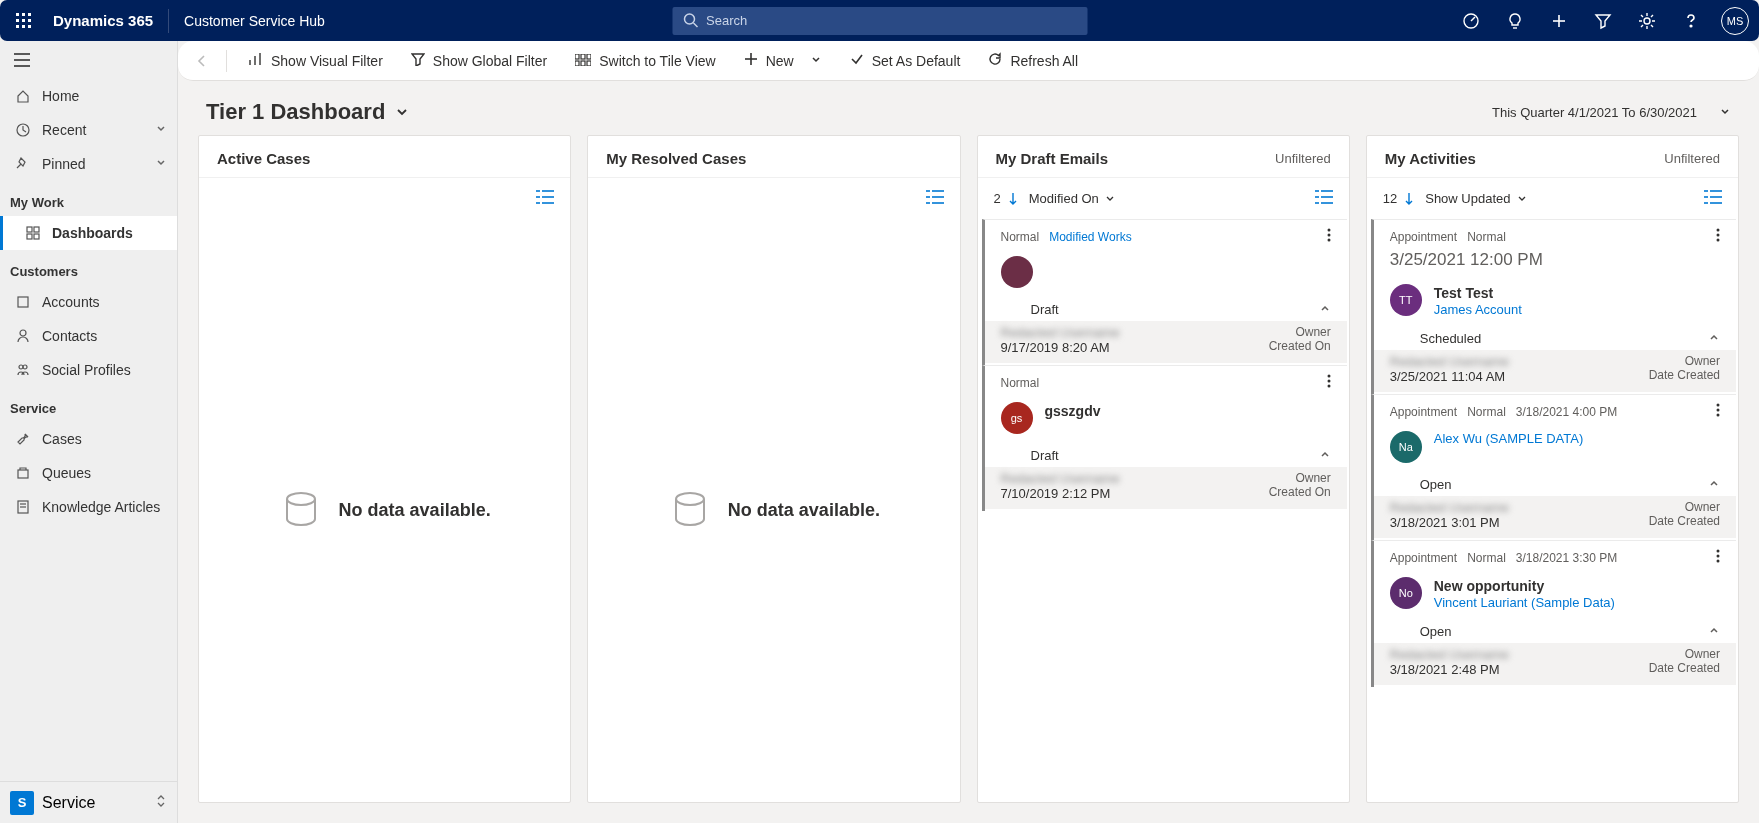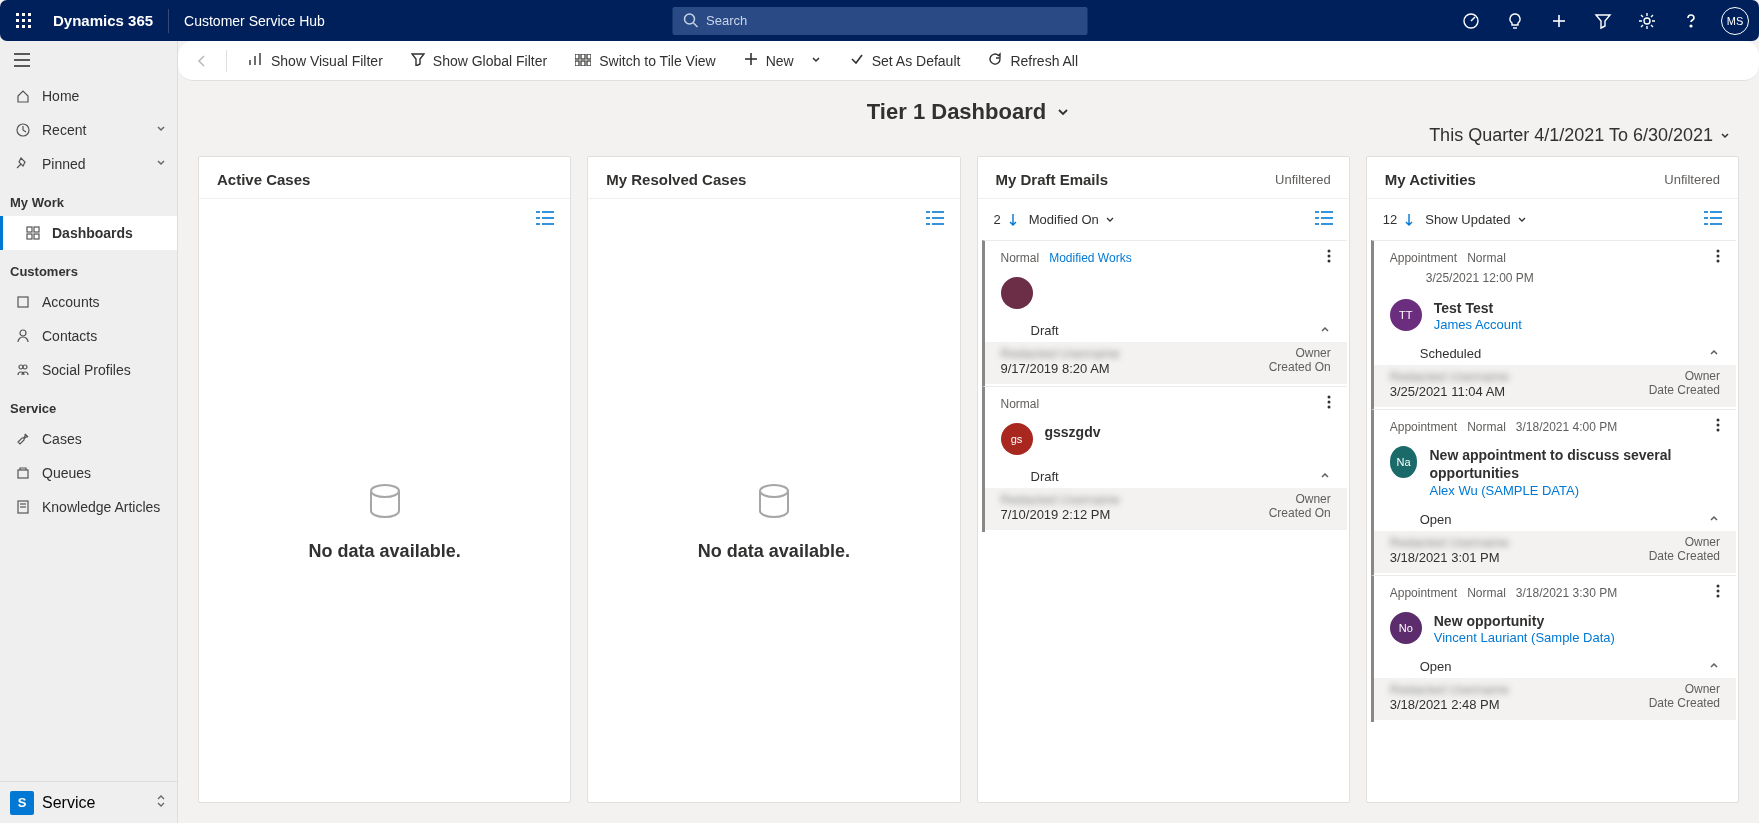--- a/index.html
+++ b/index.html
@@ -36,46 +36,46 @@
   .ic { width:18px; display:inline-flex; justify-content:center; color:#555;}
 
   
   .main { flex:1; display:flex; flex-direction:column; background:#f3f2f1; overflow:hidden;}
   .cmdbar { height:40px; background:#fff; border-bottom:1px solid #e1dfdd; display:flex; align-items:center; padding-left:8px; gap:4px;border-radius:15px;}
   .cmdbar .back { width:32px; display:flex; justify-content:center; color:#bbb;}
   .cmdbar .sep { width:1px; height:22px; background:#e1dfdd; margin:0 4px;}
   .cmdbar .cmd { display:flex; align-items:center; gap:8px; padding:0 12px; height:40px; font-size:14px; color:#323130; cursor:pointer;}
   .cmdbar .cmd .chev { color:#555; margin-left:2px;}
 
-  .pagehdr { display:flex; align-items:center; padding:18px 28px 10px 28px;flex-direction:column;}
+  .pagehdr { display:flex; align-items:center; padding:18px 28px 10px 28px;}
   .pagehdr h1 { font-size:22px; font-weight:600; color:#323130; display:flex; align-items:center; gap:10px;}
-  .pagehdr .range { margin-left:auto; font-size:18px; color:#323130; display:flex; align-items:center; gap:6px;}
+  .pagehdr .range { margin-left:auto; font-size:13px; color:#323130; display:flex; align-items:center; gap:22px;}
 
   .tiles { display:flex; gap:16px; padding:0 20px 20px 20px; flex:1; overflow:hidden;}
   .tile { background:#fff; border:1px solid #e1dfdd; border-radius:2px; flex:1; display:flex; flex-direction:column; min-width:0;}
   .tile.narrow { flex:1; }
   .tile-hdr { padding:14px 18px 10px 18px; display:flex; align-items:center; font-size:15px; font-weight:600; color:#323130;}
   .tile-hdr .filt { margin-left:auto; font-weight:400; font-size:13px; color:#605e5c;}
   .tile-toolbar { border-top:1px solid #f0f0f0; height:42px; display:flex; align-items:center; padding:0 16px; font-size:13px; color:#323130; gap:10px;}
   .tile-toolbar .sort { display:flex; align-items:center; gap:6px; cursor:pointer;}
   .tile-toolbar .listicon { margin-left:auto; cursor:pointer; color:#0078d4;}
-  .nodata { flex:1; display:flex; flex-direction:column; align-items:center; justify-content:center; color:#323130; gap:16px;}
+  .nodata { flex:1; display:flex; align-items:center; justify-content:center; color:#323130; gap:16px;}
   .nodata .ico { width:44px; height:44px;}
   .nodata .txt { font-size:18px; font-weight:600;}
 
   .cardlist { flex:1; overflow-y:auto; overflow-x:hidden; padding-right:2px;}
   .cardlist::-webkit-scrollbar { width:12px;}
   .cardlist::-webkit-scrollbar-thumb { background:#c8c6c4; border-radius:6px;}
   .cardlist::-webkit-scrollbar-track { background:#f3f2f1;}
 
   .card { border-top:1px solid #ebebeb; border-left:3px solid #888; margin-left:4px; padding-bottom:2px;}
   .card .topline { display:flex; align-items:center; padding:8px 16px 4px 16px; font-size:12px; color:#605e5c; gap:10px;}
   .card .topline .lnk { color:#0078d4; cursor:pointer;}
   .card .topline .more { margin-left:auto; cursor:pointer; font-size:16px; color:#323130;}
-  .card .datesmall { padding:0 16px 8px 16px; font-size:12px; color:#605e5c;margin-left:36px;}
+  .card .datesmall { padding:0 16px 8px 16px; font-size:17px; color:#605e5c;}
   .card .body { display:flex; gap:12px; padding:6px 16px;}
   .card .avatar { width:32px; height:32px; border-radius:50%; display:flex; align-items:center; justify-content:center; font-size:11px; color:#fff;}
   .card .title { font-size:14px; color:#323130; font-weight:600; line-height:1.3;}
   .card .sub { font-size:13px; color:#0078d4; cursor:pointer;}
   .card .statusline { display:flex; align-items:center; padding:8px 16px 4px 46px; font-size:13px; color:#323130;}
   .card .statusline .caret { margin-left:auto; cursor:pointer;}
   .card .foot { background:#f3f2f1; padding:4px 16px 8px 16px; display:flex; font-size:13px;}
   .card .foot .left { color:#323130;}
   .card .foot .right { margin-left:auto; text-align:right; font-size:12px; color:#605e5c;}
   .card .blur { filter: blur(3px); color:#888; user-select:none;}
@@ -561,21 +561,20 @@
       <span class="more"><svg width="4" height="14" viewBox="0 0 4 14" fill="#323130">
                     <circle cx="2" cy="2" r="1.5"></circle>
                     <circle cx="2" cy="7" r="1.5"></circle>
                     <circle cx="2" cy="12" r="1.5"></circle>
                   </svg></span>
     </div>
 
     <div class="body">
       <div class="avatar" style="background:#1b6a6a">Na</div>
       <div>
-        <div class="title">New appointment to discuss several opportunities</div>
         <div class="sub">Alex Wu (SAMPLE DATA)</div>
       </div>
     </div>
     <div class="statusline">
       <span>Open</span>
       <span class="caret"><svg width="12" height="12" viewBox="0 0 12 12" fill="none" stroke="#605e5c" stroke-width="1.5">
                     <path d="M3 8l3-3 3 3"></path>
                   </svg></span>
     </div>
     <div class="foot">

